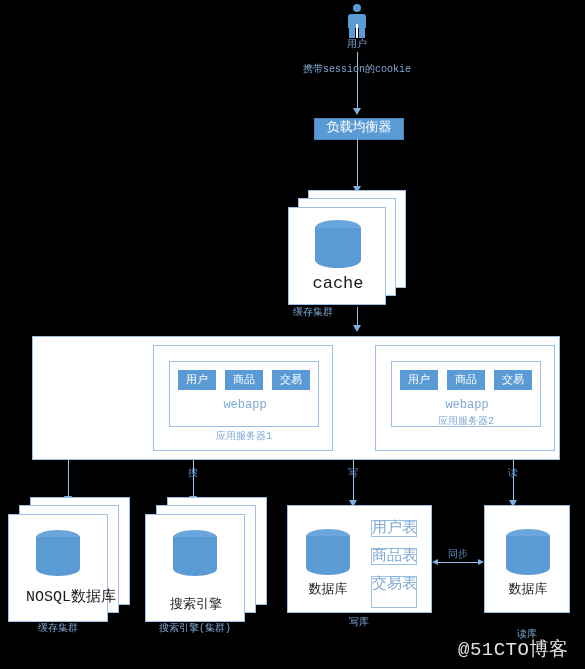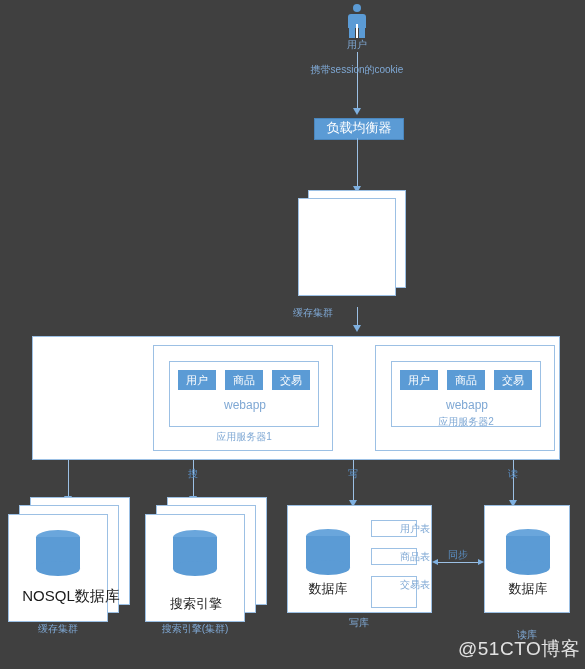--- a/index.html
+++ b/index.html
@@ -7,22 +7,23 @@
     padding: 0;
     background: #ffffff;
   }
   body {
     font-family: "Liberation Sans", "DejaVu Sans", sans-serif;
   }
   #canvas {
     position: relative;
     width: 585px;
     height: 669px;
-    background: #404040;
+    background: #000000;
     overflow: hidden;
+    font-family: Liberation Mono, monospace;
   }
 
   
   .abs { position: absolute; }
 
   .lbl {
     color: #7fa8d4;
     font-size: 10px;
     line-height: 12px;
     white-space: nowrap;
@@ -171,26 +172,25 @@
     font-size: 11px;
     text-align: center;
     line-height: 20px;
     white-space: nowrap;
   }
   .chip-outline {
     position: absolute;
     background: #ffffff;
     border: 1px solid #9cc0e4;
     color: #7fa8d4;
-    font-size: 10px;
+    font-size: 15px;
     text-align: center;
     line-height: 16px;
     box-sizing: border-box;
     white-space: nowrap;
-    padding-left: 28px;
   }
 
   .webapp-text {
     position: absolute;
     color: #7fa8d4;
     font-size: 12px;
     text-align: center;
     white-space: nowrap;
   }
 
@@ -221,20 +221,28 @@
   <div class="lbl abs" style="left:297px; top:64px; width:120px;">携带session的cookie</div>
 
   <div class="lb-box" style="left:314px; top:118px; width:88px; height:20px;">负载均衡器</div>
 
   <div class="vline" style="left:357px; top:138px; height:52px;"></div>
   <div class="arrow-down" style="left:353px; top:186px;"></div>
 
   <div class="stack" style="left:288px; top:190px; width:120px; height:118px;">
     <div class="card" style="left:20px; top:0px; width:98px; height:98px;"></div>
     <div class="card" style="left:10px; top:8px; width:98px; height:98px;"></div>
+    <div class="card-front" style="left:0px; top:17px; width:98px; height:98px;">
+      <div class="cyl" style="left:26px; top:12px; width:46px; height:48px;">
+        <div class="top" style="width:46px; height:16px;"></div>
+        <div class="body" style="top:8px; width:46px; height:32px;"></div>
+        <div class="bottom" style="top:32px; width:46px; height:16px;"></div>
+      </div>
+      <div class="node-title" style="left:0; top:66px; width:98px; font-size:17px;">cache</div>
+    </div>
   </div>
   <div class="lbl abs" style="left:283px; top:307px; width:60px;">缓存集群</div>
 
   <div class="vline" style="left:357px; top:307px; height:22px;"></div>
   <div class="arrow-down" style="left:353px; top:325px;"></div>
 
   <div class="plain-box" style="left:32px; top:336px; width:528px; height:124px;"></div>
 
   <div class="plain-box" style="left:153px; top:345px; width:180px; height:106px;">
     <div class="plain-box" style="left:15px; top:15px; width:150px; height:66px;">

